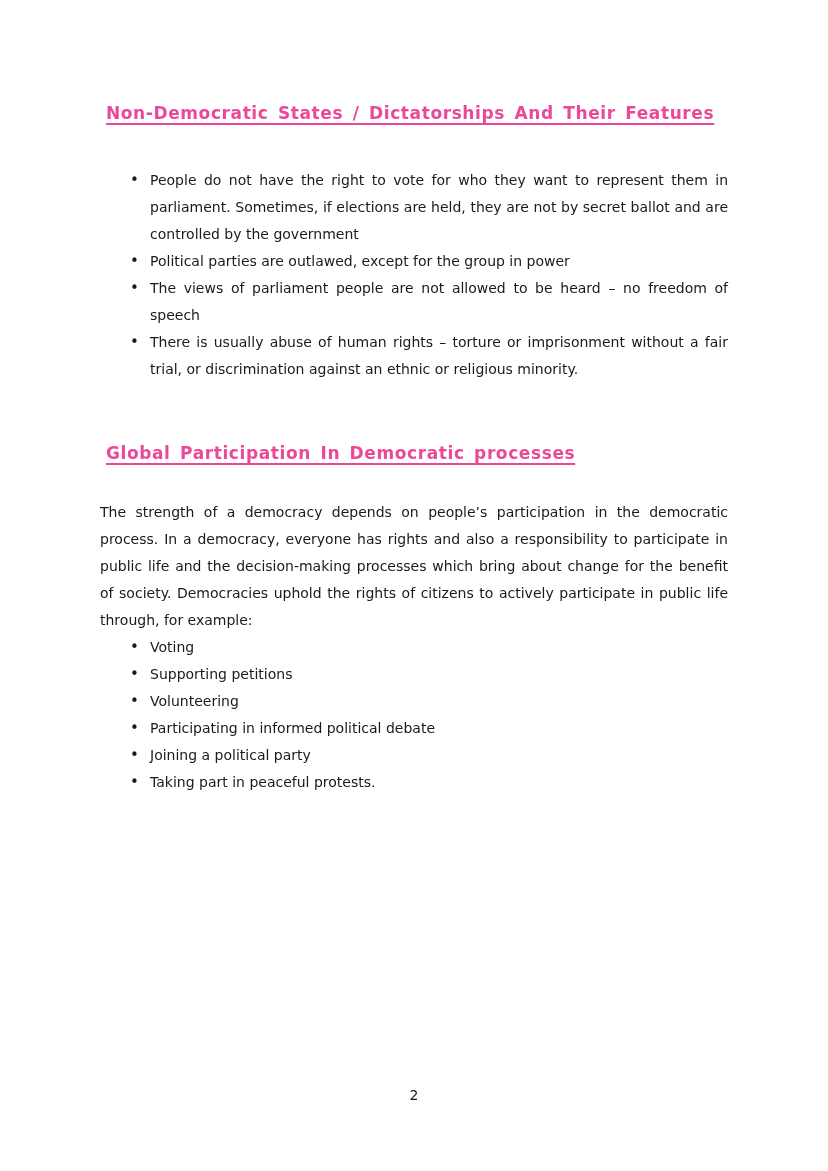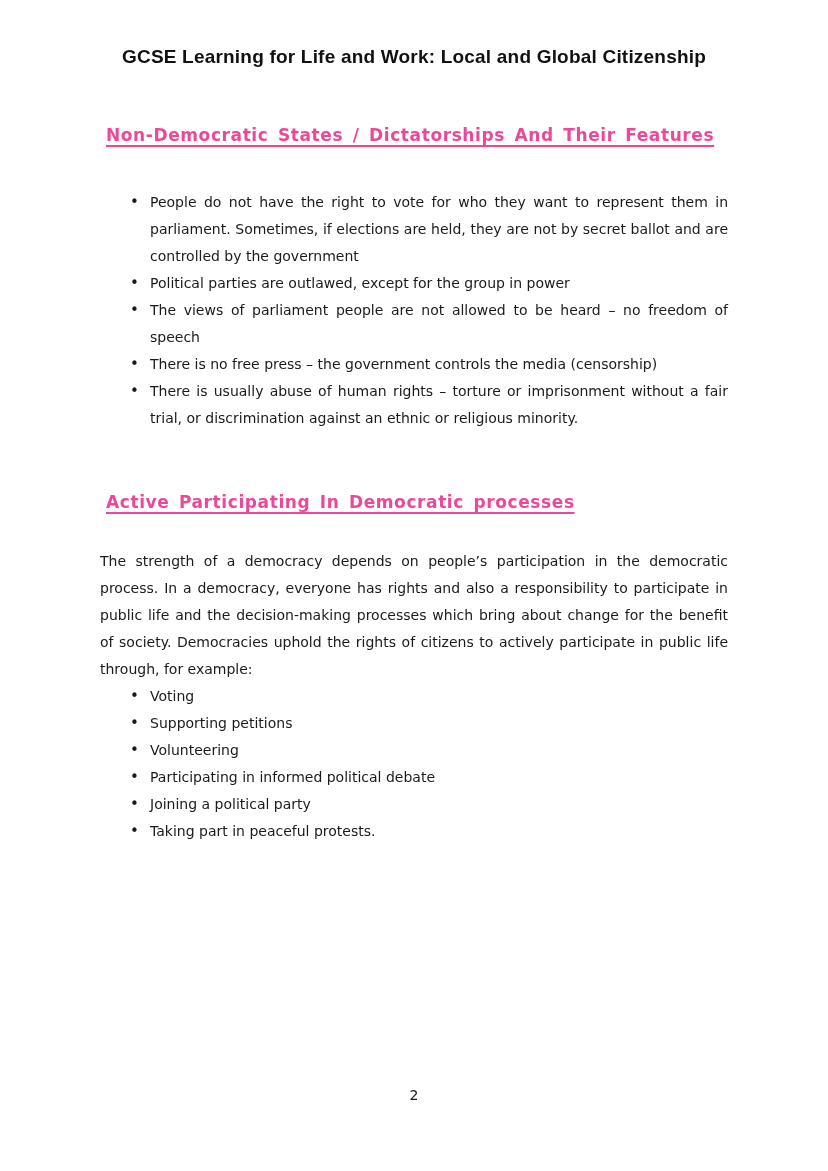--- a/index.html
+++ b/index.html
@@ -80,34 +80,32 @@
     font-size: 14px;
     color: #1a1a1a;
   }
 </style>
 </head>
 <body>
 
 <div class="page">
   <div class="content">
 
-    <h1 class="doc-title">GCSE Learning for Life and Work: Local and Global Citizenship</h1>
 
 
     <h2 class="section-heading heading-1">Non-Democratic States / Dictatorships And Their Features</h2>
 
     <ul class="bullets">
       <li>People do not have the right to vote for who they want to represent them in parliament. Sometimes, if elections are held, they are not by secret ballot and are controlled by the government</li>
       <li>Political parties are outlawed, except for the group in power</li>
       <li>The views of parliament people are not allowed to be heard – no freedom of speech</li>
-      <li>There is no free press – the government controls the media (censorship)</li>
       <li>There is usually abuse of human rights – torture or imprisonment without a fair trial, or discrimination against an ethnic or religious minority.</li>
     </ul>
 
-    <h2 class="section-heading heading-2">Active Participating In Democratic processes</h2>
+    <h2 class="section-heading heading-2">Global Participation In Democratic processes</h2>
 
     <p class="body-paragraph">The strength of a democracy depends on people’s participation in the democratic process. In a democracy, everyone has rights and also a responsibility to participate in public life and the decision-making processes which bring about change for the benefit of society. Democracies uphold the rights of citizens to actively participate in public life through, for example:</p>
 
     <ul class="bullets plain-list">
       <li>Voting</li>
       <li>Supporting petitions</li>
       <li>Volunteering</li>
       <li>Participating in informed political debate</li>
       <li>Joining a political party</li>
       <li>Taking part in peaceful protests.</li>

